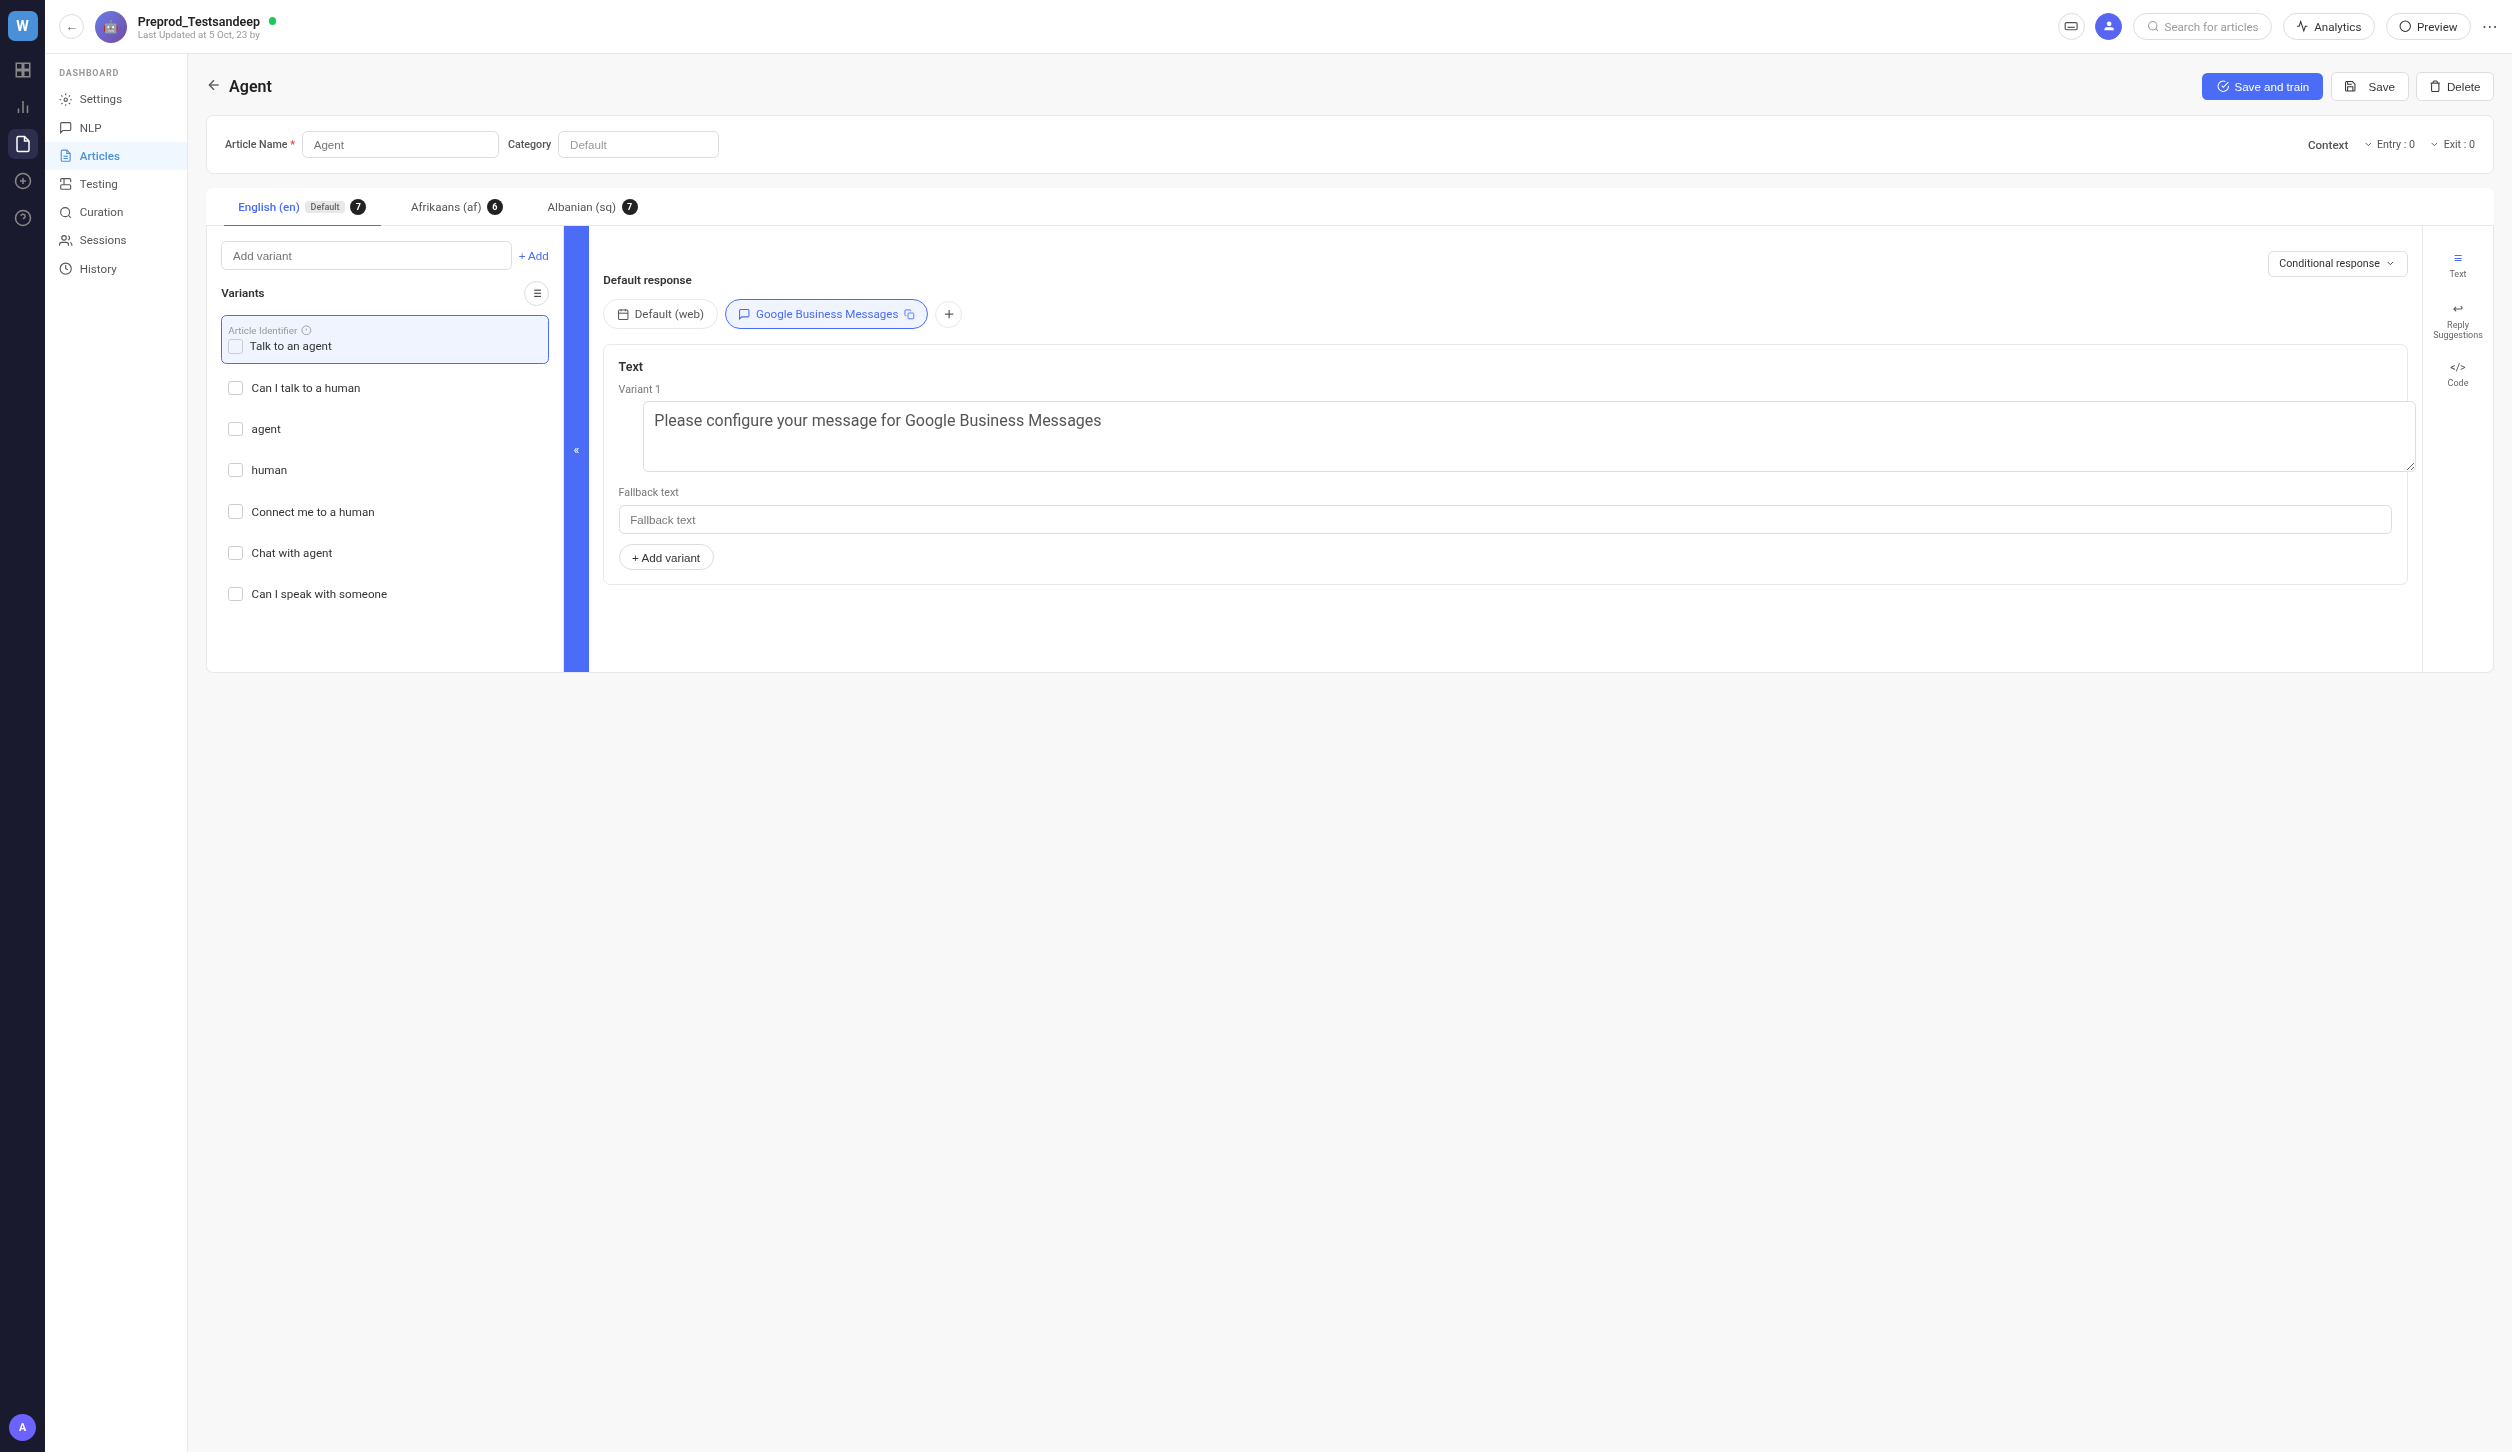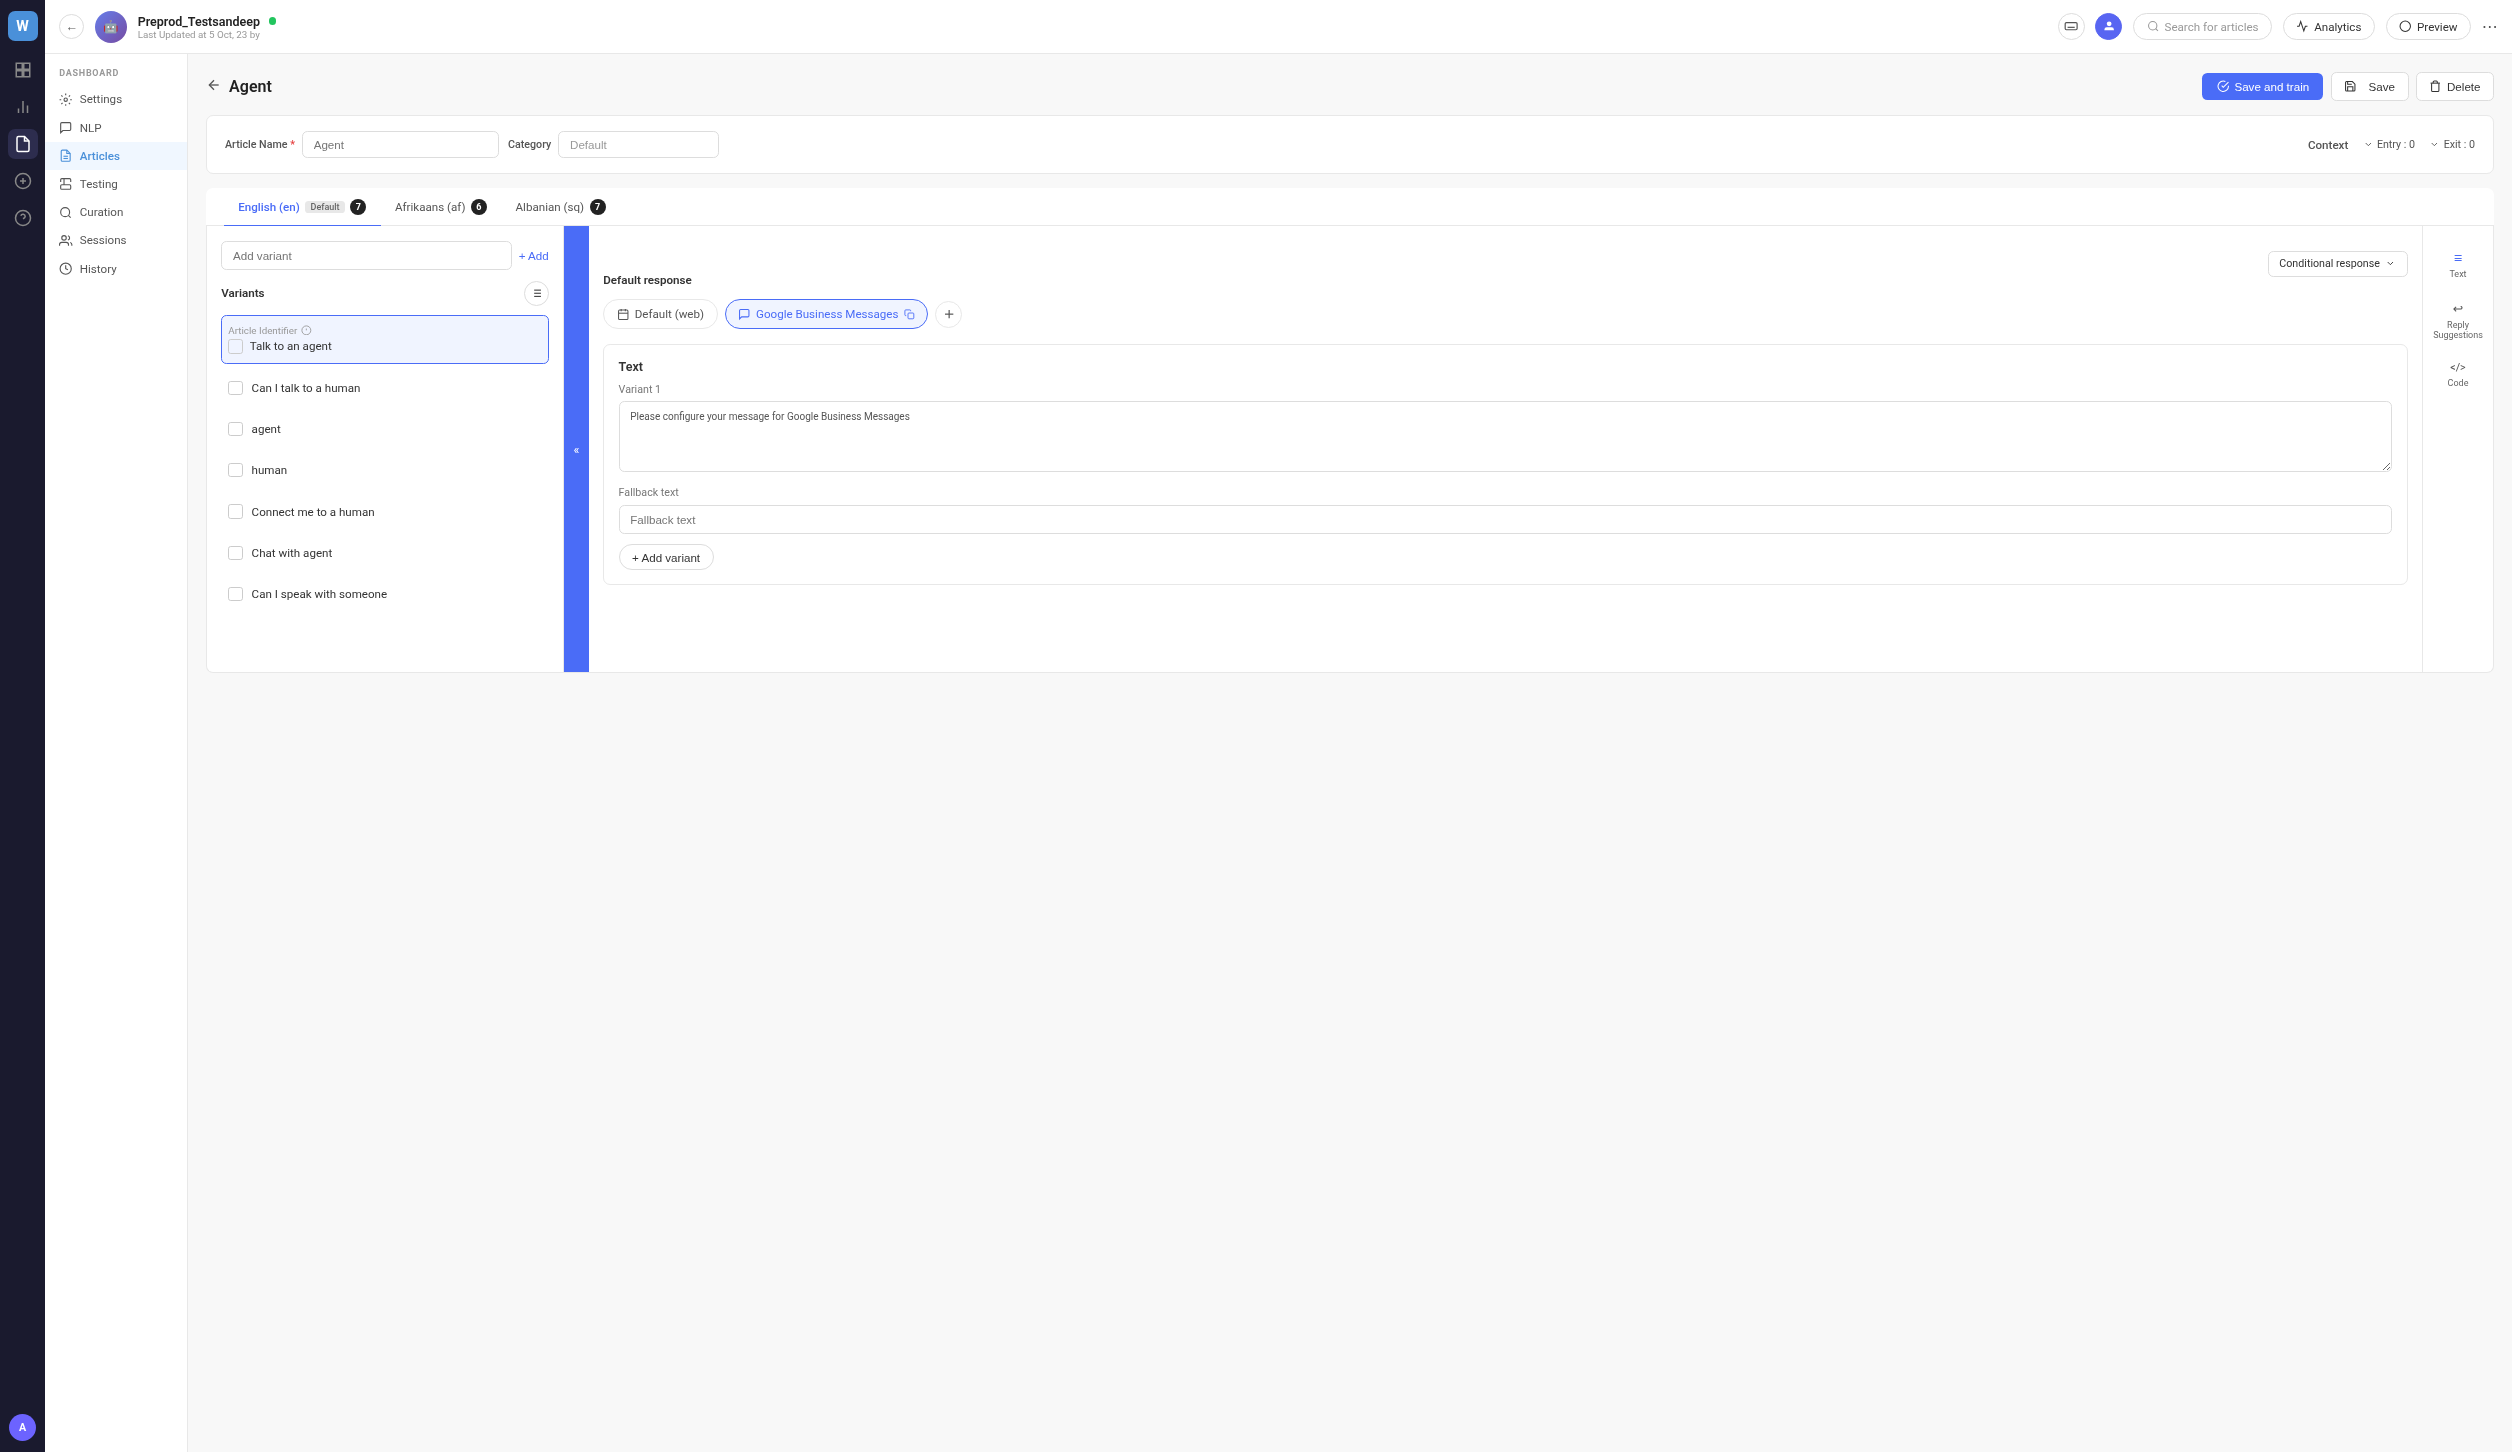--- a/index.html
+++ b/index.html
@@ -194,21 +194,21 @@
       border: 0.9px solid #ddd; border-radius: 5.4px;
       padding: 6.3px 10.7px; font-size: 11.6px; color: #999;
       width: 161px; appearance: none; background: white;
       cursor: pointer;
     }
     .context-section { margin-left: auto; display: flex; align-items: center; gap: 14.3px; font-size: 11.6px; color: #555; }
     .context-label { font-weight: 500; }
 
     
     .lang-tabs {
-      display: flex; align-items: center; gap: 0;
+      display: flex; align-items: center; gap: 16px;
       border-bottom: 0.9px solid #e8e8e8;
       background: white;
       padding: 0 18px;
       border-radius: 7.1px 7.1px 0 0;
     }
     .lang-tab {
       display: flex; align-items: center; gap: 5.4px;
       padding: 10.7px 14.3px;
       cursor: pointer;
       font-size: 11.6px;
@@ -337,23 +337,24 @@
     .text-block {
       border: 0.9px solid #e8e8e8;
       border-radius: 7.1px;
       padding: 14.3px;
       margin-bottom: 10.7px;
     }
     .text-block-title { font-size: 12.5px; font-weight: 600; color: #333; margin-bottom: 9px; }
     .variant-label { font-size: 10.7px; color: #777; margin-bottom: 5.4px; }
     .message-textarea {
       width: 100%; border: 0.9px solid #ddd; border-radius: 5.4px;
-      padding: 9px 10.7px; font-size: 10px; resize: vertical;
+      padding: 9px 10.7px; font-size: 16px; resize: vertical;
       min-height: 71px; outline: none; font-family: inherit;
       color: #555;
+      margin-left: 24px;
     }
     .fallback-label { font-size: 10.7px; color: #777; margin: 10.7px 0 5.4px; }
     .fallback-input {
       width: 100%; border: 0.9px solid #ddd; border-radius: 5.4px;
       padding: 7.1px 10.7px; font-size: 11.6px; outline: none;
       color: #999;
     }
     .add-variant-btn {
       display: flex; align-items: center; gap: 3.6px;
       border: 0.9px solid #ddd; border-radius: 18px;

